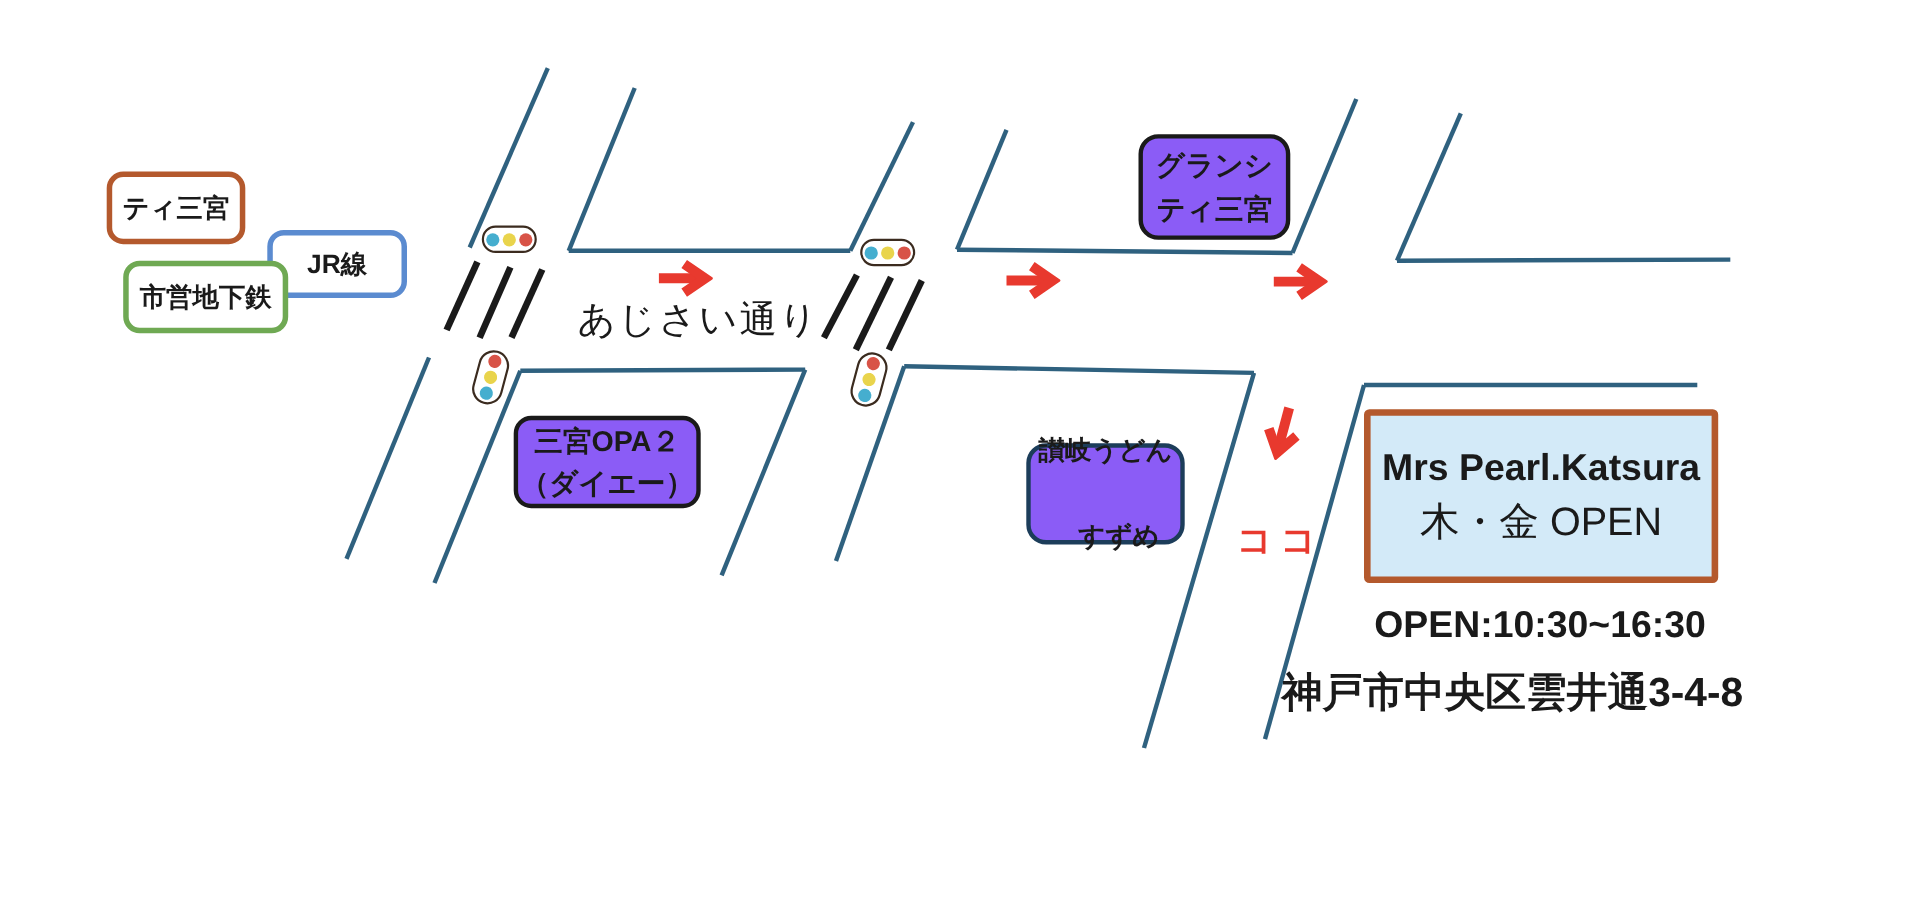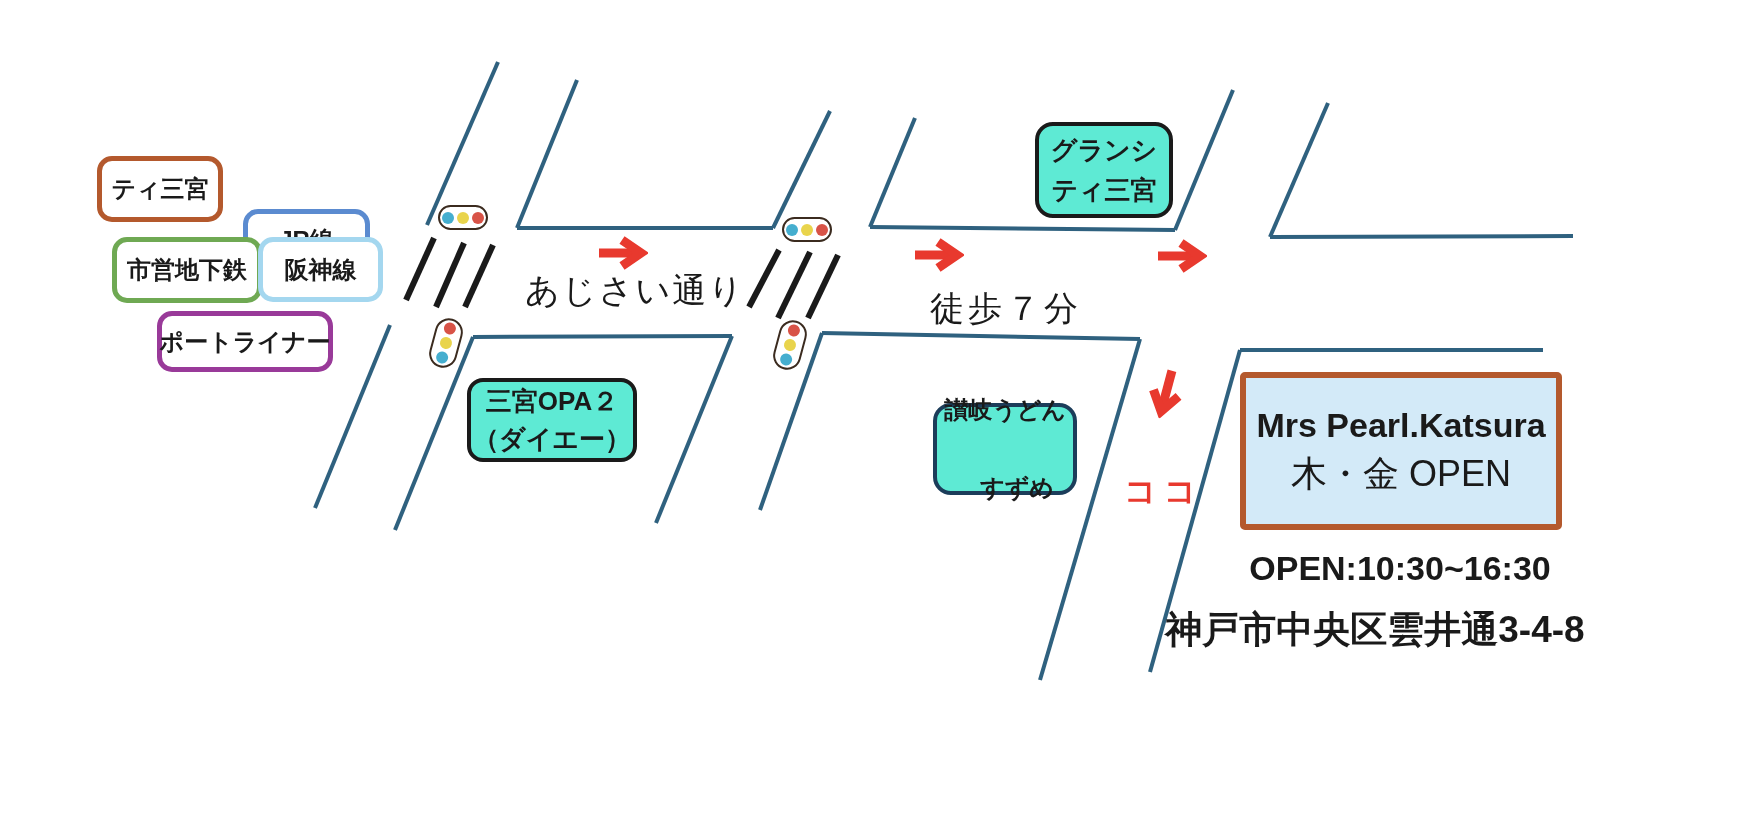--- a/index.html
+++ b/index.html
@@ -15,21 +15,21 @@
     font-weight:bold;font-size:24px;color:var(--black);box-sizing:border-box;
     text-align:center;white-space:nowrap;
   }
   .b-brown{border-color:var(--brown);}
   .b-blue{border-color:var(--blue);margin-top:48px;}
   .b-green{border-color:var(--green);}
   .b-lightblue{border-color:var(--lightblue);}
   .b-purple{border-color:var(--purple);}
   
   .landmark-box{
-    position:absolute;background:#5eead4;border:4px solid var(--black);border-radius:18px;
+    position:absolute;background:#8b5cf6;border:4px solid var(--black);border-radius:18px;
     box-sizing:border-box;display:flex;flex-direction:column;align-items:center;justify-content:center;
     font-weight:bold;color:var(--black);text-align:center;
   }
   .landmark-box .ln{line-height:40px;white-space:nowrap;}
   .navy-border{border-color:var(--navy);}
   
   .dest-box{
     position:absolute;left:1240px;top:372px;width:322px;height:158px;box-sizing:border-box;
     background:var(--dest-fill);border:6px solid var(--brown);border-radius:5px;
     display:flex;flex-direction:column;align-items:center;justify-content:center;
@@ -121,26 +121,20 @@
 
   <div class="legend-box b-brown" style="left:97px;top:156px;width:126px;height:66px;">
     <span>ティ三宮</span>
   </div>
   <div class="legend-box b-blue" style="left:243px;top:161px;width:127px;height:62px;">
     <span>JR線</span>
   </div>
   <div class="legend-box b-green" style="left:112px;top:237px;width:150px;height:66px;">
     <span>市営地下鉄</span>
   </div>
-  <div class="legend-box b-lightblue" style="left:258px;top:237px;width:125px;height:65px;">
-    <span>阪神線</span>
-  </div>
-  <div class="legend-box b-purple" style="left:157px;top:311px;width:176px;height:61px;">
-    <span>ポートライナー</span>
-  </div>
 
   <div class="tl tl-h" style="left:438px;top:205px;border-radius:14px;">
     <div class="tl-pill">
       <span class="dot dot-b"></span>
       <span class="dot dot-y"></span>
       <span class="dot dot-r"></span>
     </div>
   </div>
   <div class="tl tl-v" style="left:432px;top:318px;border-radius:14px;transform:rotate(15deg);">
     <div class="tl-pill">
@@ -183,21 +177,20 @@
     </svg>
   </div>
   <div class="arrow arrow-down" style="left:1140px;top:376px;">
     <svg width="52" height="34" viewBox="0 0 52 34">
       <path class="arrow-stroke" stroke-width="9" d="M3 17 L38 17"></path>
       <path class="arrow-stroke" stroke-width="9" d="M26 4 L45 17 L26 30"></path>
     </svg>
   </div>
 
   <div class="road-label" style="left:525px;top:268px;">あじさい通り</div>
-  <div class="road-label" style="left:930px;top:286px;letter-spacing:4px;">徒歩７分</div>
 
   <div class="landmark-box" style="left:1035px;top:122px;width:138px;height:96px;font-size:26px;">
     <div class="ln">グランシ</div>
     <div class="ln">ティ三宮</div>
   </div>
   <div class="landmark-box" style="left:467px;top:378px;width:170px;height:84px;font-size:26px;border-radius:16px;">
     <div class="ln" style="line-height:38px;">三宮OPA２</div>
     <div class="ln" style="line-height:38px;">（ダイエー）</div>
   </div>
   <div class="landmark-box navy-border" style="left:933px;top:403px;width:144px;height:92px;font-size:24px;gap:40px;">

